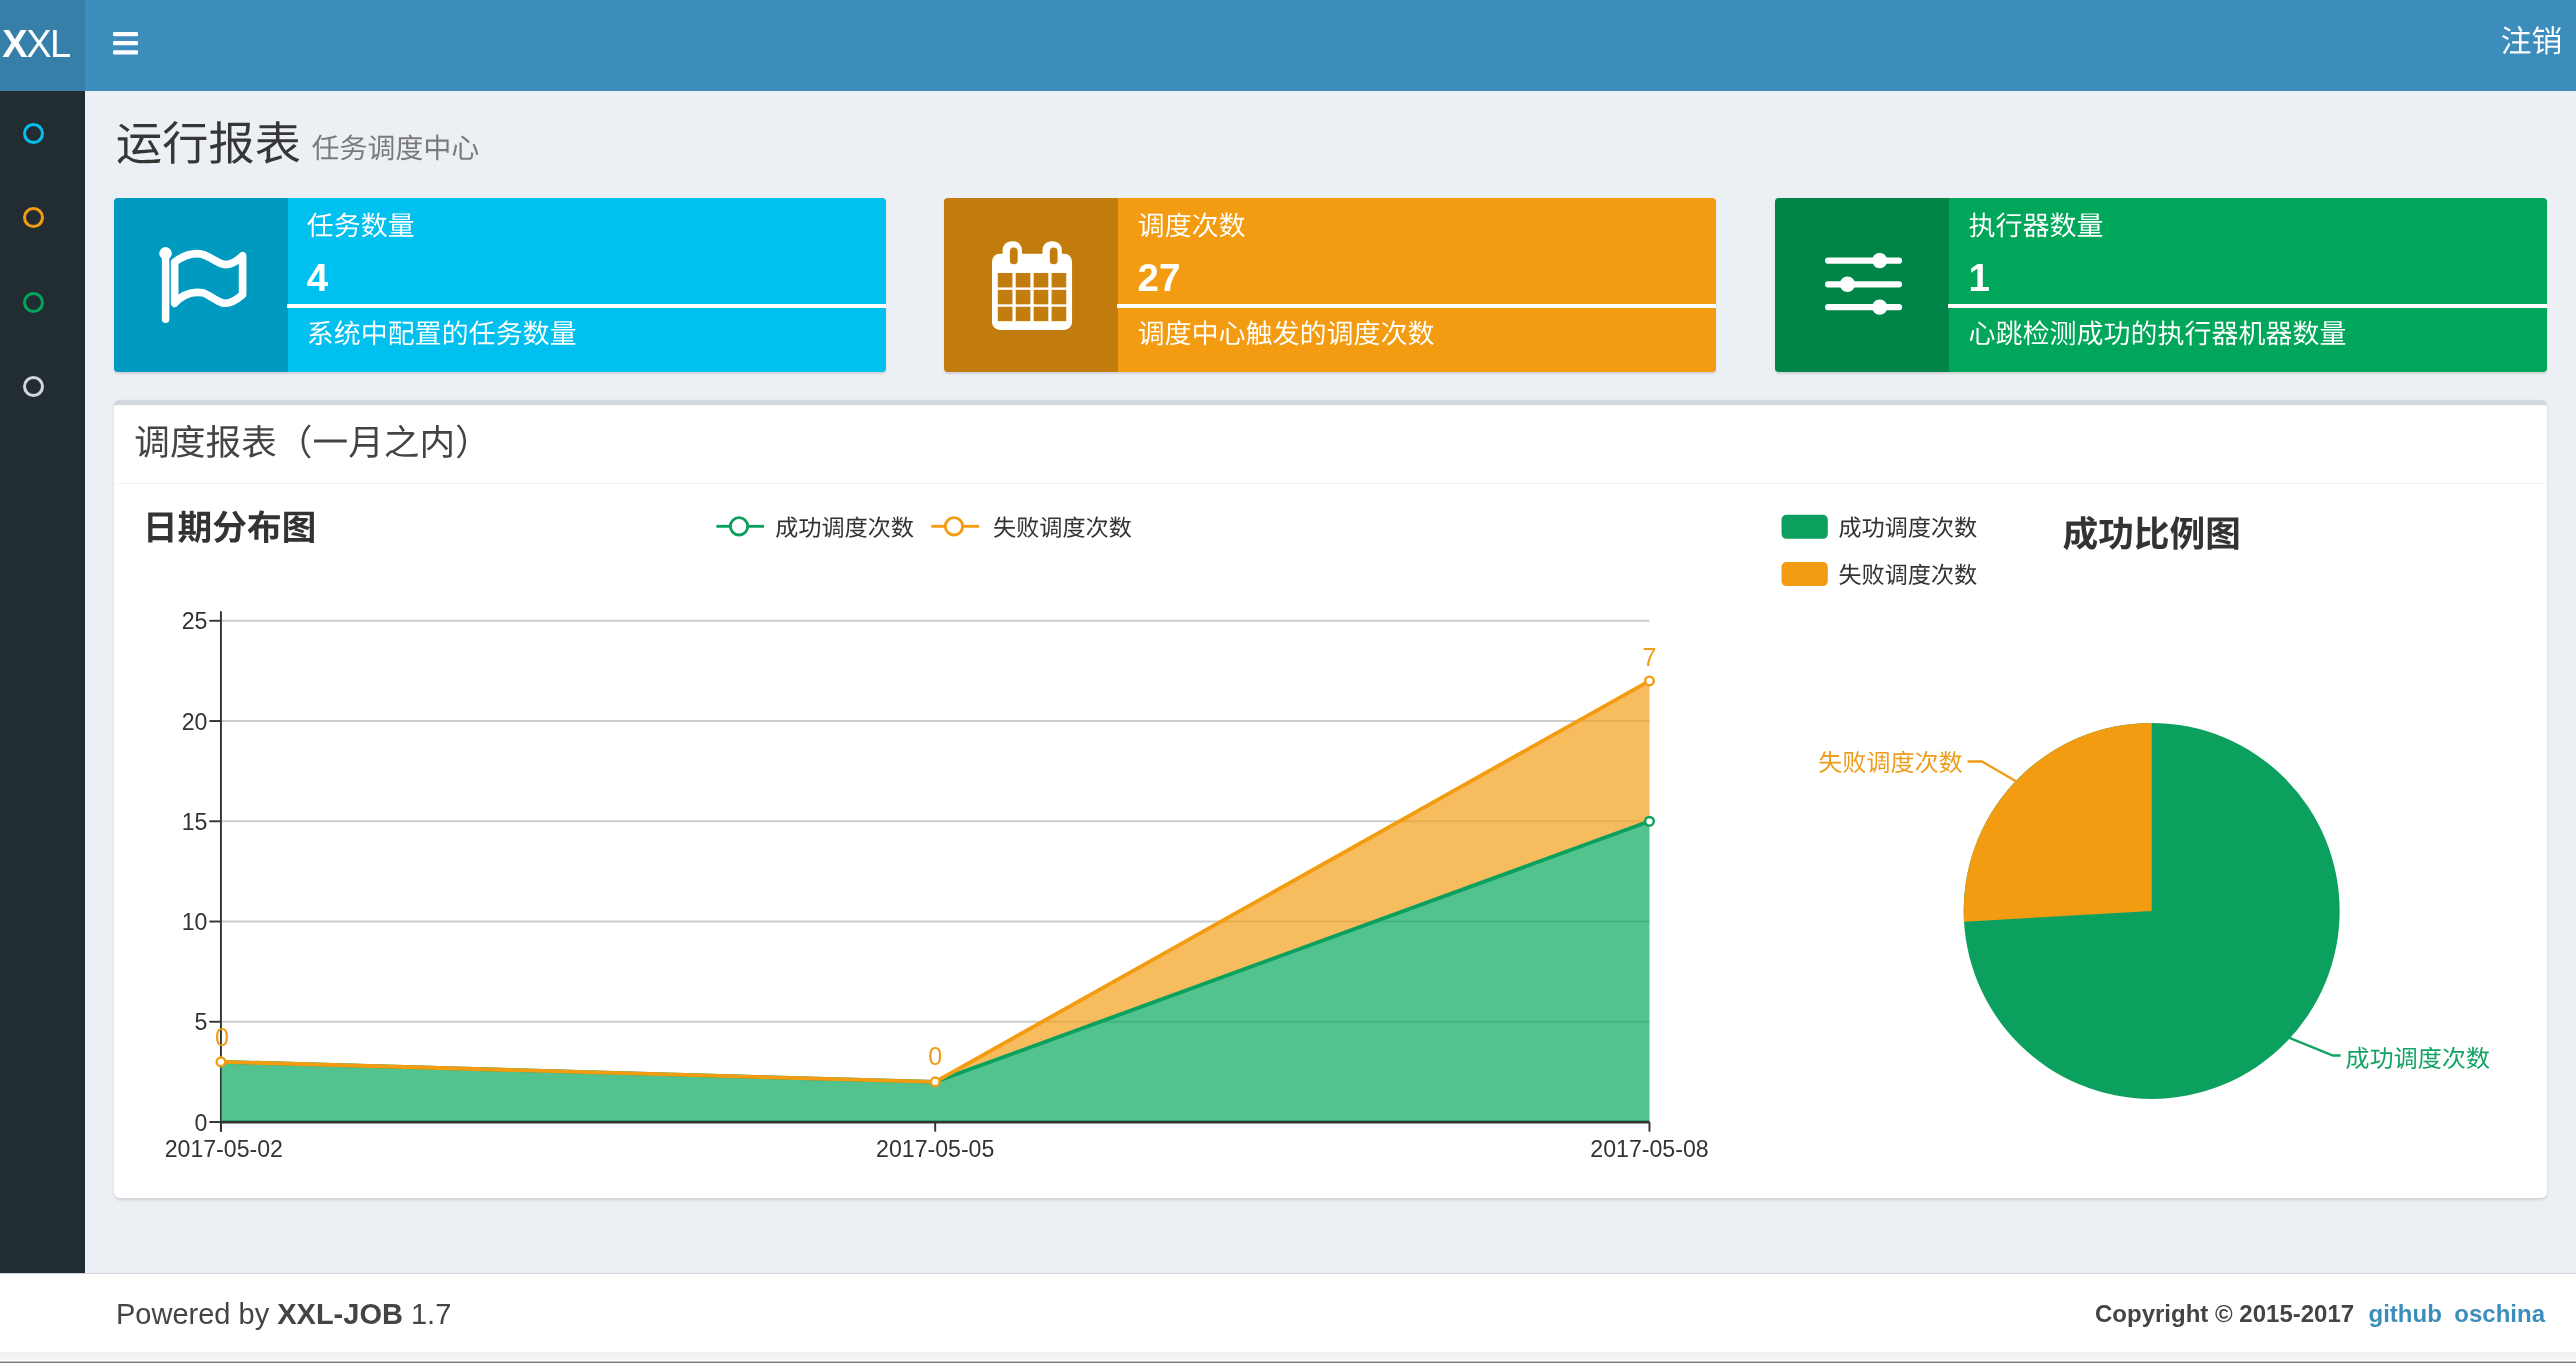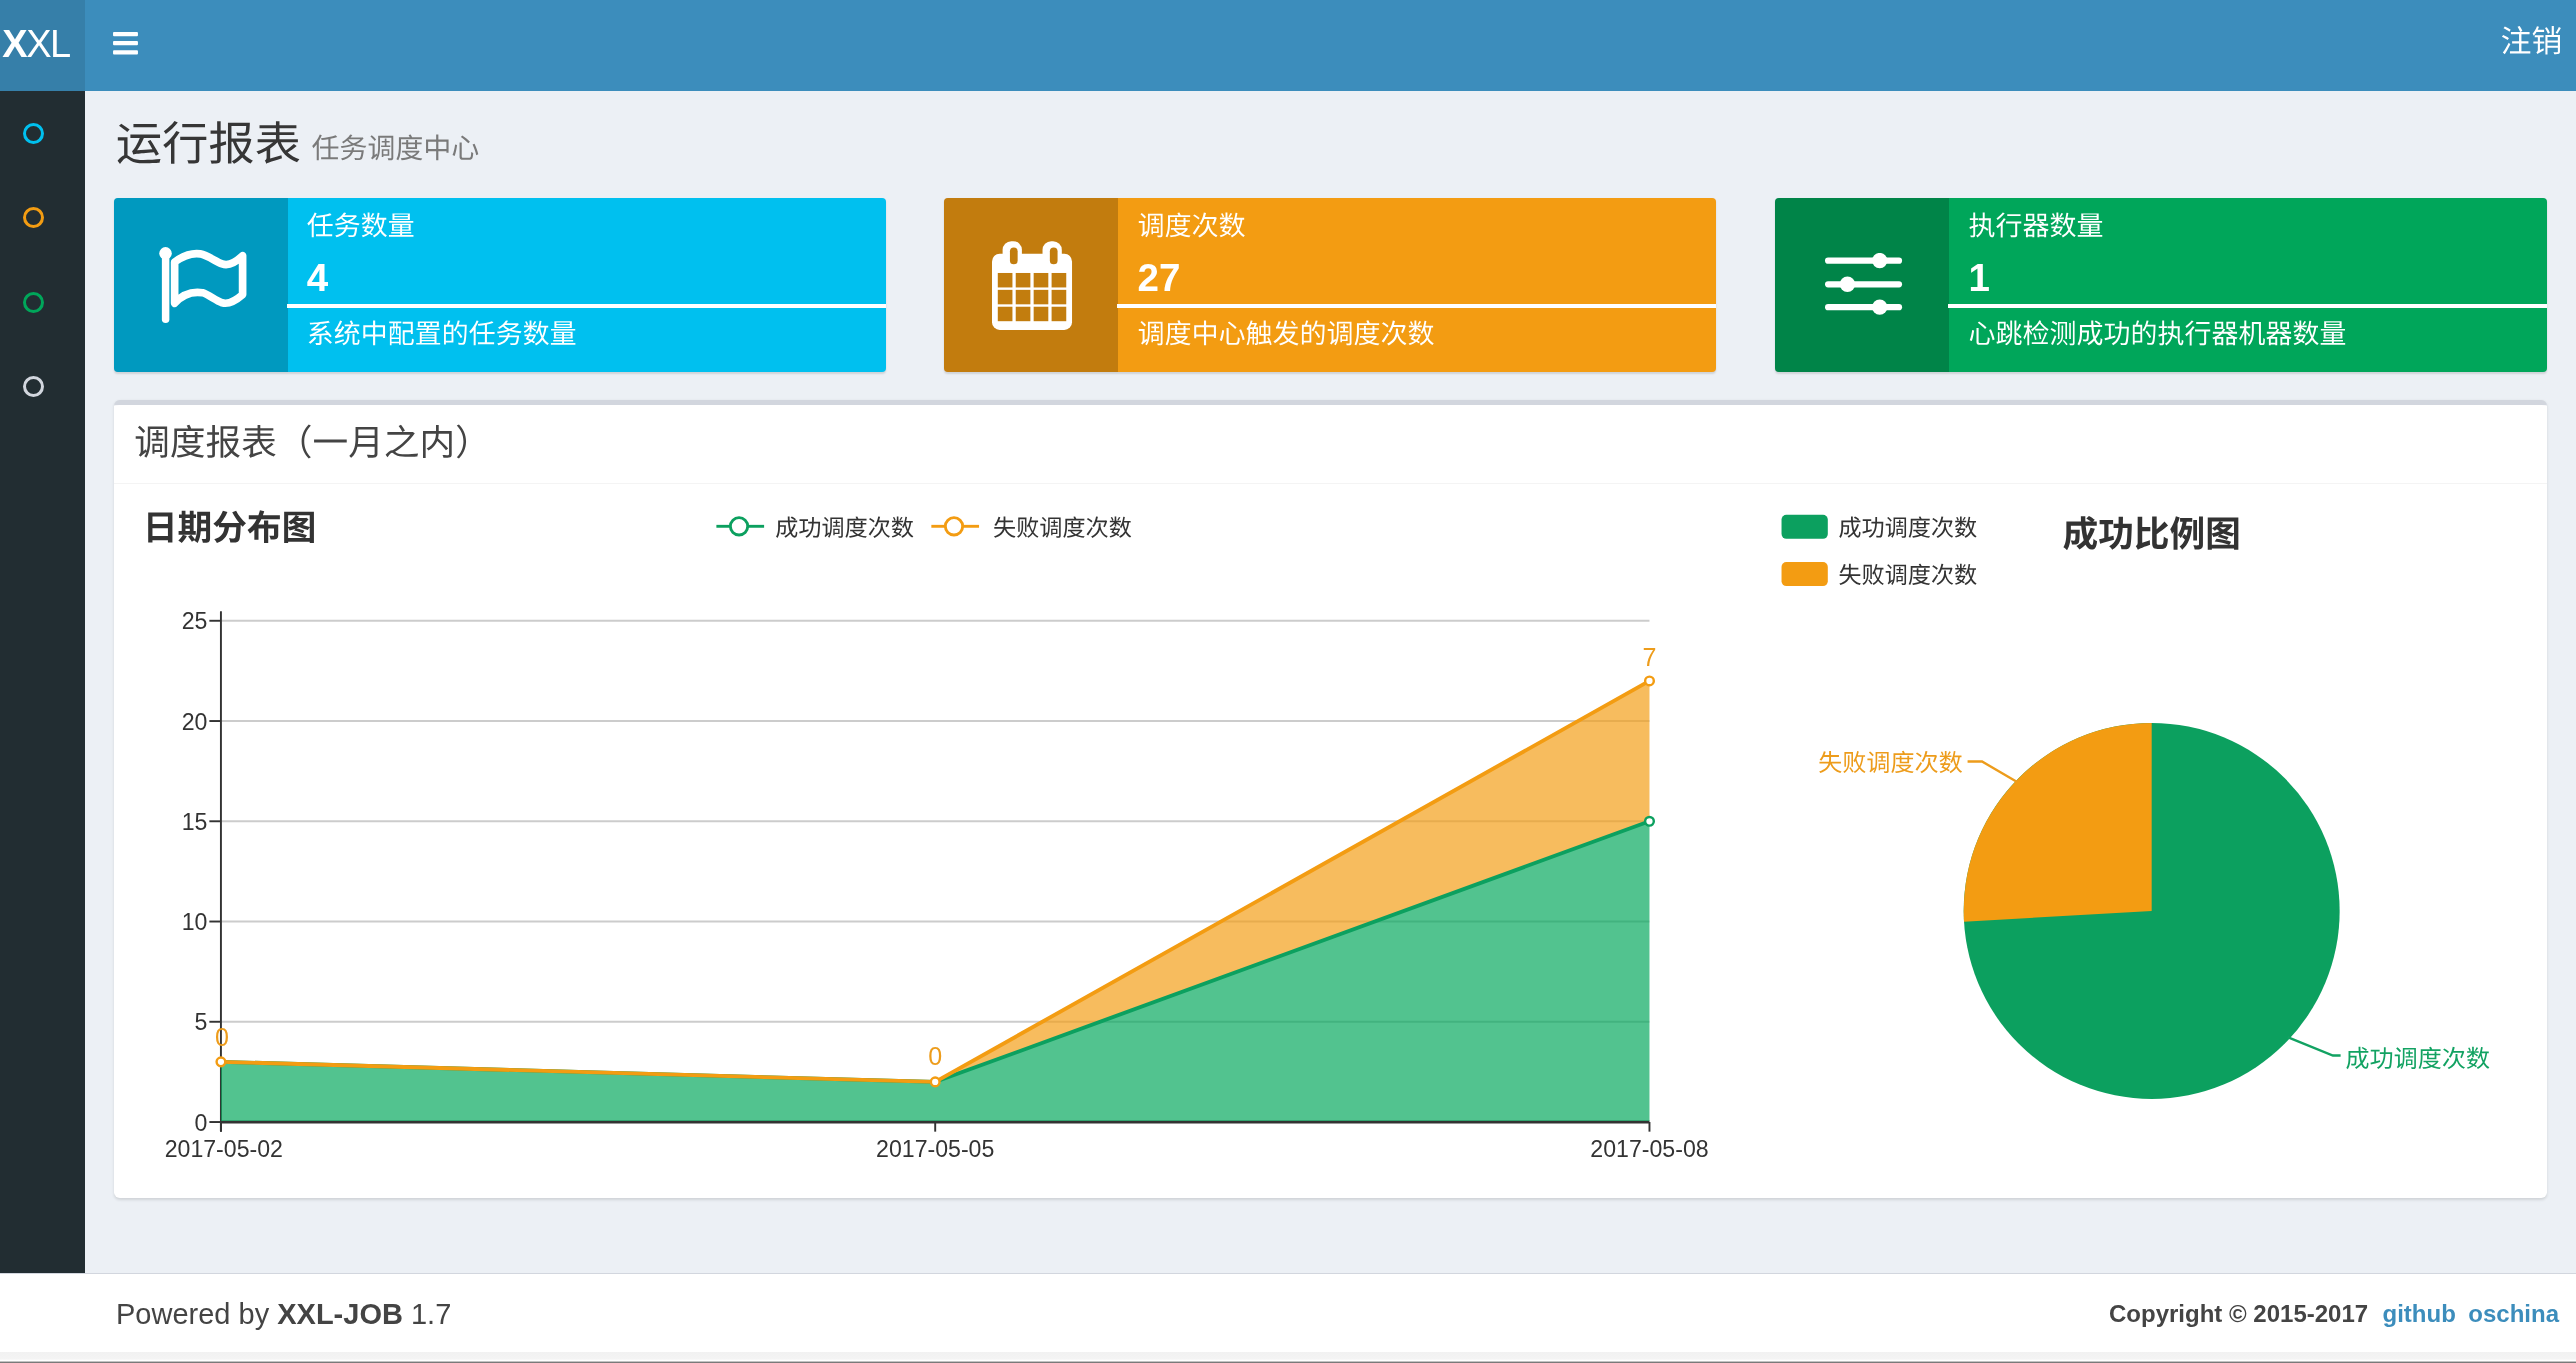--- a/index.html
+++ b/index.html
@@ -81,21 +81,21 @@
 <div style="position:absolute;left:1117px;top:304px;width:599px;height:3.9px;background:#fff;z-index:5"></div>
 <div style="position:absolute;left:1948px;top:304px;width:599px;height:3.9px;background:#fff;z-index:5"></div>
 
 <div class="abs" style="left:114px;top:400px;width:2433px;height:798px;background:#fff;
  border-top:5.8px solid #d2d6de;border-radius:5.8px;box-shadow:0 1.9px 2.9px rgba(0,0,0,0.12)">
 <div class="abs" style="left:0;top:0;right:0;height:79px;border-bottom:1.9px solid #f4f4f4"></div>
 </div>
 
 <div class="abs" style="left:0;top:1273px;width:2576px;height:79px;background:#fff;border-top:1.9px solid #d2d6de"></div>
 <div class="abs" style="left:116px;top:1298px;font-size:29px;color:#444">Powered by <b>XXL-JOB</b> 1.7</div>
-<div class="abs" style="right:17px;top:1300px;font-size:24px;color:#444"><b>Copyright © 2015-2017</b>
+<div class="abs" style="right:31px;top:1300px;font-size:24px;color:#444"><b>Copyright © 2015-2017</b>
 <span style="color:#3c8dbc;font-weight:bold;margin-left:7.7px">github</span>
 <span style="color:#3c8dbc;font-weight:bold;margin-left:5.8px">oschina</span></div>
 <div class="abs" style="left:0;top:1352px;width:2576px;height:11.6px;
  background:linear-gradient(180deg,#f1f1f1 0%,#f4f4f4 60%,#ffffff 68%,#ffffff 74%,#8a8a8a 84%,#5f5f5f 93%,#6e6e6e 100%)"></div>
 <svg width="2576" height="1363" viewBox="0 0 2672 1414" style="position:absolute;left:0px;top:0px;z-index:50" font-family="Liberation Sans, sans-serif">
 <defs>
       <path id="r0_6ce8" d="M94 774C159 743 242 695 284 662L327 724C284 755 200 800 136 828ZM42 497C105 467 187 420 227 388L269 451C227 482 144 526 83 553ZM71 -18 134 -69C194 24 263 150 316 255L262 305C204 191 125 59 71 -18ZM548 819C582 767 617 697 631 653L704 682C689 726 651 793 616 844ZM334 649V578H597V352H372V281H597V23H302V-49H962V23H675V281H902V352H675V578H938V649Z"></path>
       <path id="r1_9500" d="M438 777C477 719 518 641 533 592L596 624C579 674 537 749 497 805ZM887 812C862 753 817 671 783 622L840 595C875 643 919 717 953 783ZM178 837C148 745 97 657 37 597C50 582 69 545 75 530C107 563 137 604 164 649H410V720H203C218 752 232 785 243 818ZM62 344V275H206V77C206 34 175 6 158 -4C170 -19 188 -50 194 -67C209 -51 236 -34 404 60C399 75 392 104 390 124L275 64V275H415V344H275V479H393V547H106V479H206V344ZM520 312H855V203H520ZM520 377V484H855V377ZM656 841V554H452V-80H520V139H855V15C855 1 850 -3 836 -3C821 -4 770 -4 714 -3C725 -21 734 -52 737 -71C813 -71 860 -71 887 -58C915 -47 924 -25 924 14V555L855 554H726V841Z"></path>
       <path id="r2_8fd0" d="M380 777V706H884V777ZM68 738C127 697 206 639 245 604L297 658C256 693 175 748 118 786ZM375 119C405 132 449 136 825 169L864 93L931 128C892 204 812 335 750 432L688 403C720 352 756 291 789 234L459 209C512 286 565 384 606 478H955V549H314V478H516C478 377 422 280 404 253C383 221 367 198 349 195C358 174 371 135 375 119ZM252 490H42V420H179V101C136 82 86 38 37 -15L90 -84C139 -18 189 42 222 42C245 42 280 9 320 -16C391 -59 474 -71 597 -71C705 -71 876 -66 944 -61C945 -39 957 0 967 21C864 10 713 2 599 2C488 2 403 9 336 51C297 75 273 95 252 105Z"></path>
       <path id="r3_884c" d="M435 780V708H927V780ZM267 841C216 768 119 679 35 622C48 608 69 579 79 562C169 626 272 724 339 811ZM391 504V432H728V17C728 1 721 -4 702 -5C684 -6 616 -6 545 -3C556 -25 567 -56 570 -77C668 -77 725 -77 759 -66C792 -53 804 -30 804 16V432H955V504ZM307 626C238 512 128 396 25 322C40 307 67 274 78 259C115 289 154 325 192 364V-83H266V446C308 496 346 548 378 600Z"></path>

